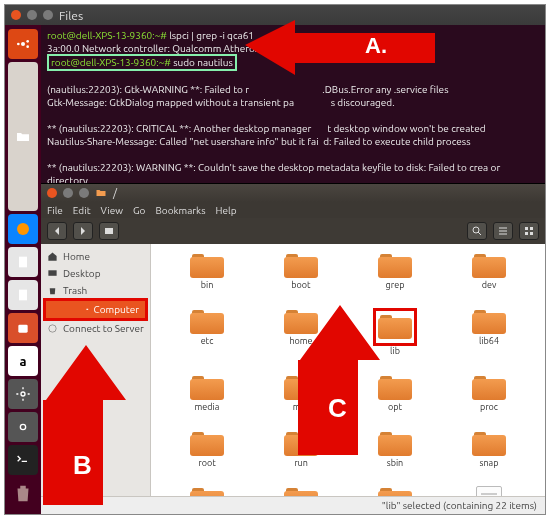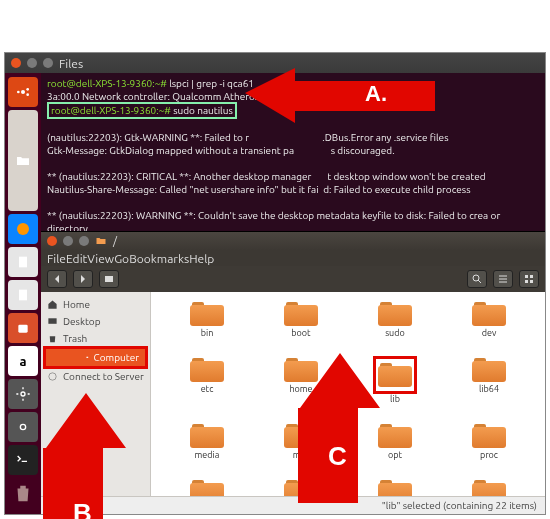--- a/index.html
+++ b/index.html
@@ -1,17 +1,17 @@
 <!DOCTYPE html>
 <html><head>
 <meta charset="utf-8">
 <style>
   * { box-sizing: border-box; margin: 0; padding: 0; font-family: "Ubuntu", "DejaVu Sans", sans-serif; }
   body { width: 550px; height: 519px; background: #fff; position: relative; overflow: hidden; }
-  .frame { position: absolute; inset: 4px; border: 1px solid #888; background: #8b5cf6; margin-top: 48px; }
+  .frame { position: absolute; inset: 4px; border: 1px solid #888; background: #8b5cf6; }
 
   
   .winbar { height: 20px; background: linear-gradient(#444,#3a3a3a); color: #ddd; display:flex; align-items:center; padding:0 6px; gap:6px; font-size:12px; }
   .winbtn { width:10px; height:10px; border-radius:50%; display:inline-block; }
   .wb-close{background:#e95420;} .wb-min{background:#7a7a7a;} .wb-max{background:#7a7a7a;}
 
   
   .launcher { position:absolute; left:0; top:20px; bottom:0; width:36px; background:#43001f; display:flex; flex-direction:column; align-items:center; padding-top:4px; gap:3px; }
   .licon { width:30px; height:30px; border-radius:4px; background:#5a2a3e; display:flex; align-items:center; justify-content:center; color:#fff; font-size:13px; }
   .licon svg { width:16px; height:16px; fill:#fff; }
@@ -27,21 +27,21 @@
   .trash svg{width:22px;height:22px;fill:#a88;}
 
   
   .terminal { position:absolute; left:36px; top:20px; right:0; height:158px; background:#2a0a1e; color:#eee; font-family:"Ubuntu Mono","DejaVu Sans Mono",monospace; font-size:10px; line-height:13px; padding:4px 6px; white-space:pre-wrap; overflow:hidden;}
   .prompt{color:#8ae234;text-align:center;}
   .redbox{border:2px solid #86efac; display:inline-block; padding:0 2px; margin:-1px 0;}
   
   
   .naut { position:absolute; left:36px; top:178px; right:0; bottom:0; background:#f2f1f0; border-top:1px solid #000; display:flex; flex-direction:column;}
   .naut-title{height:18px;background:linear-gradient(#4b4640,#3c3833);display:flex;align-items:center;gap:6px;padding:0 6px;color:#ddd;font-size:11px;}
-  .naut-menu{height:16px;background:#3c3833;color:#ddd;font-size:12px;display:flex;align-items:center;padding:0 6px;}
+  .naut-menu{height:16px;background:#3c3833;color:#ddd;font-size:10px;display:flex;align-items:center;gap:10px;padding:0 6px;}
   .naut-tool{height:26px;background:#3e3a35;display:flex;align-items:center;gap:6px;padding:0 6px;}
   .tbtn{width:20px;height:18px;border:1px solid #222;border-radius:3px;background:#52504b;display:flex;align-items:center;justify-content:center;}
   .tbtn svg{width:10px;height:10px;fill:#ddd;}
   .tspace{flex:1;}
   
   .naut-body{flex:1;display:flex;min-height:0;}
   .sidebar{width:110px;background:#e8e6e3;border-right:1px solid #c9c6c1;font-size:10px;color:#444;padding-top:4px;}
   .sb-item{display:flex;align-items:center;gap:5px;padding:3px 6px;}
   .sb-item.sel{background:#e95420;color:#fff;padding-left:40px;}
   .sb-item svg{width:11px;height:11px;fill:currentColor;}
@@ -253,21 +253,21 @@
             <div class="fitem">
               <div class="folder"></div>
               <span>bin</span>
             </div>
             <div class="fitem">
               <div class="folder"></div>
               <span>boot</span>
             </div>
             <div class="fitem">
               <div class="folder"></div>
-              <span>sudo</span>
+              <span>grep</span>
             </div>
             <div class="fitem">
               <div class="folder"></div>
               <span>dev</span>
             </div>
             <div class="fitem">
               <div class="folder"></div>
               <span>etc</span>
             </div>
             <div class="fitem">

